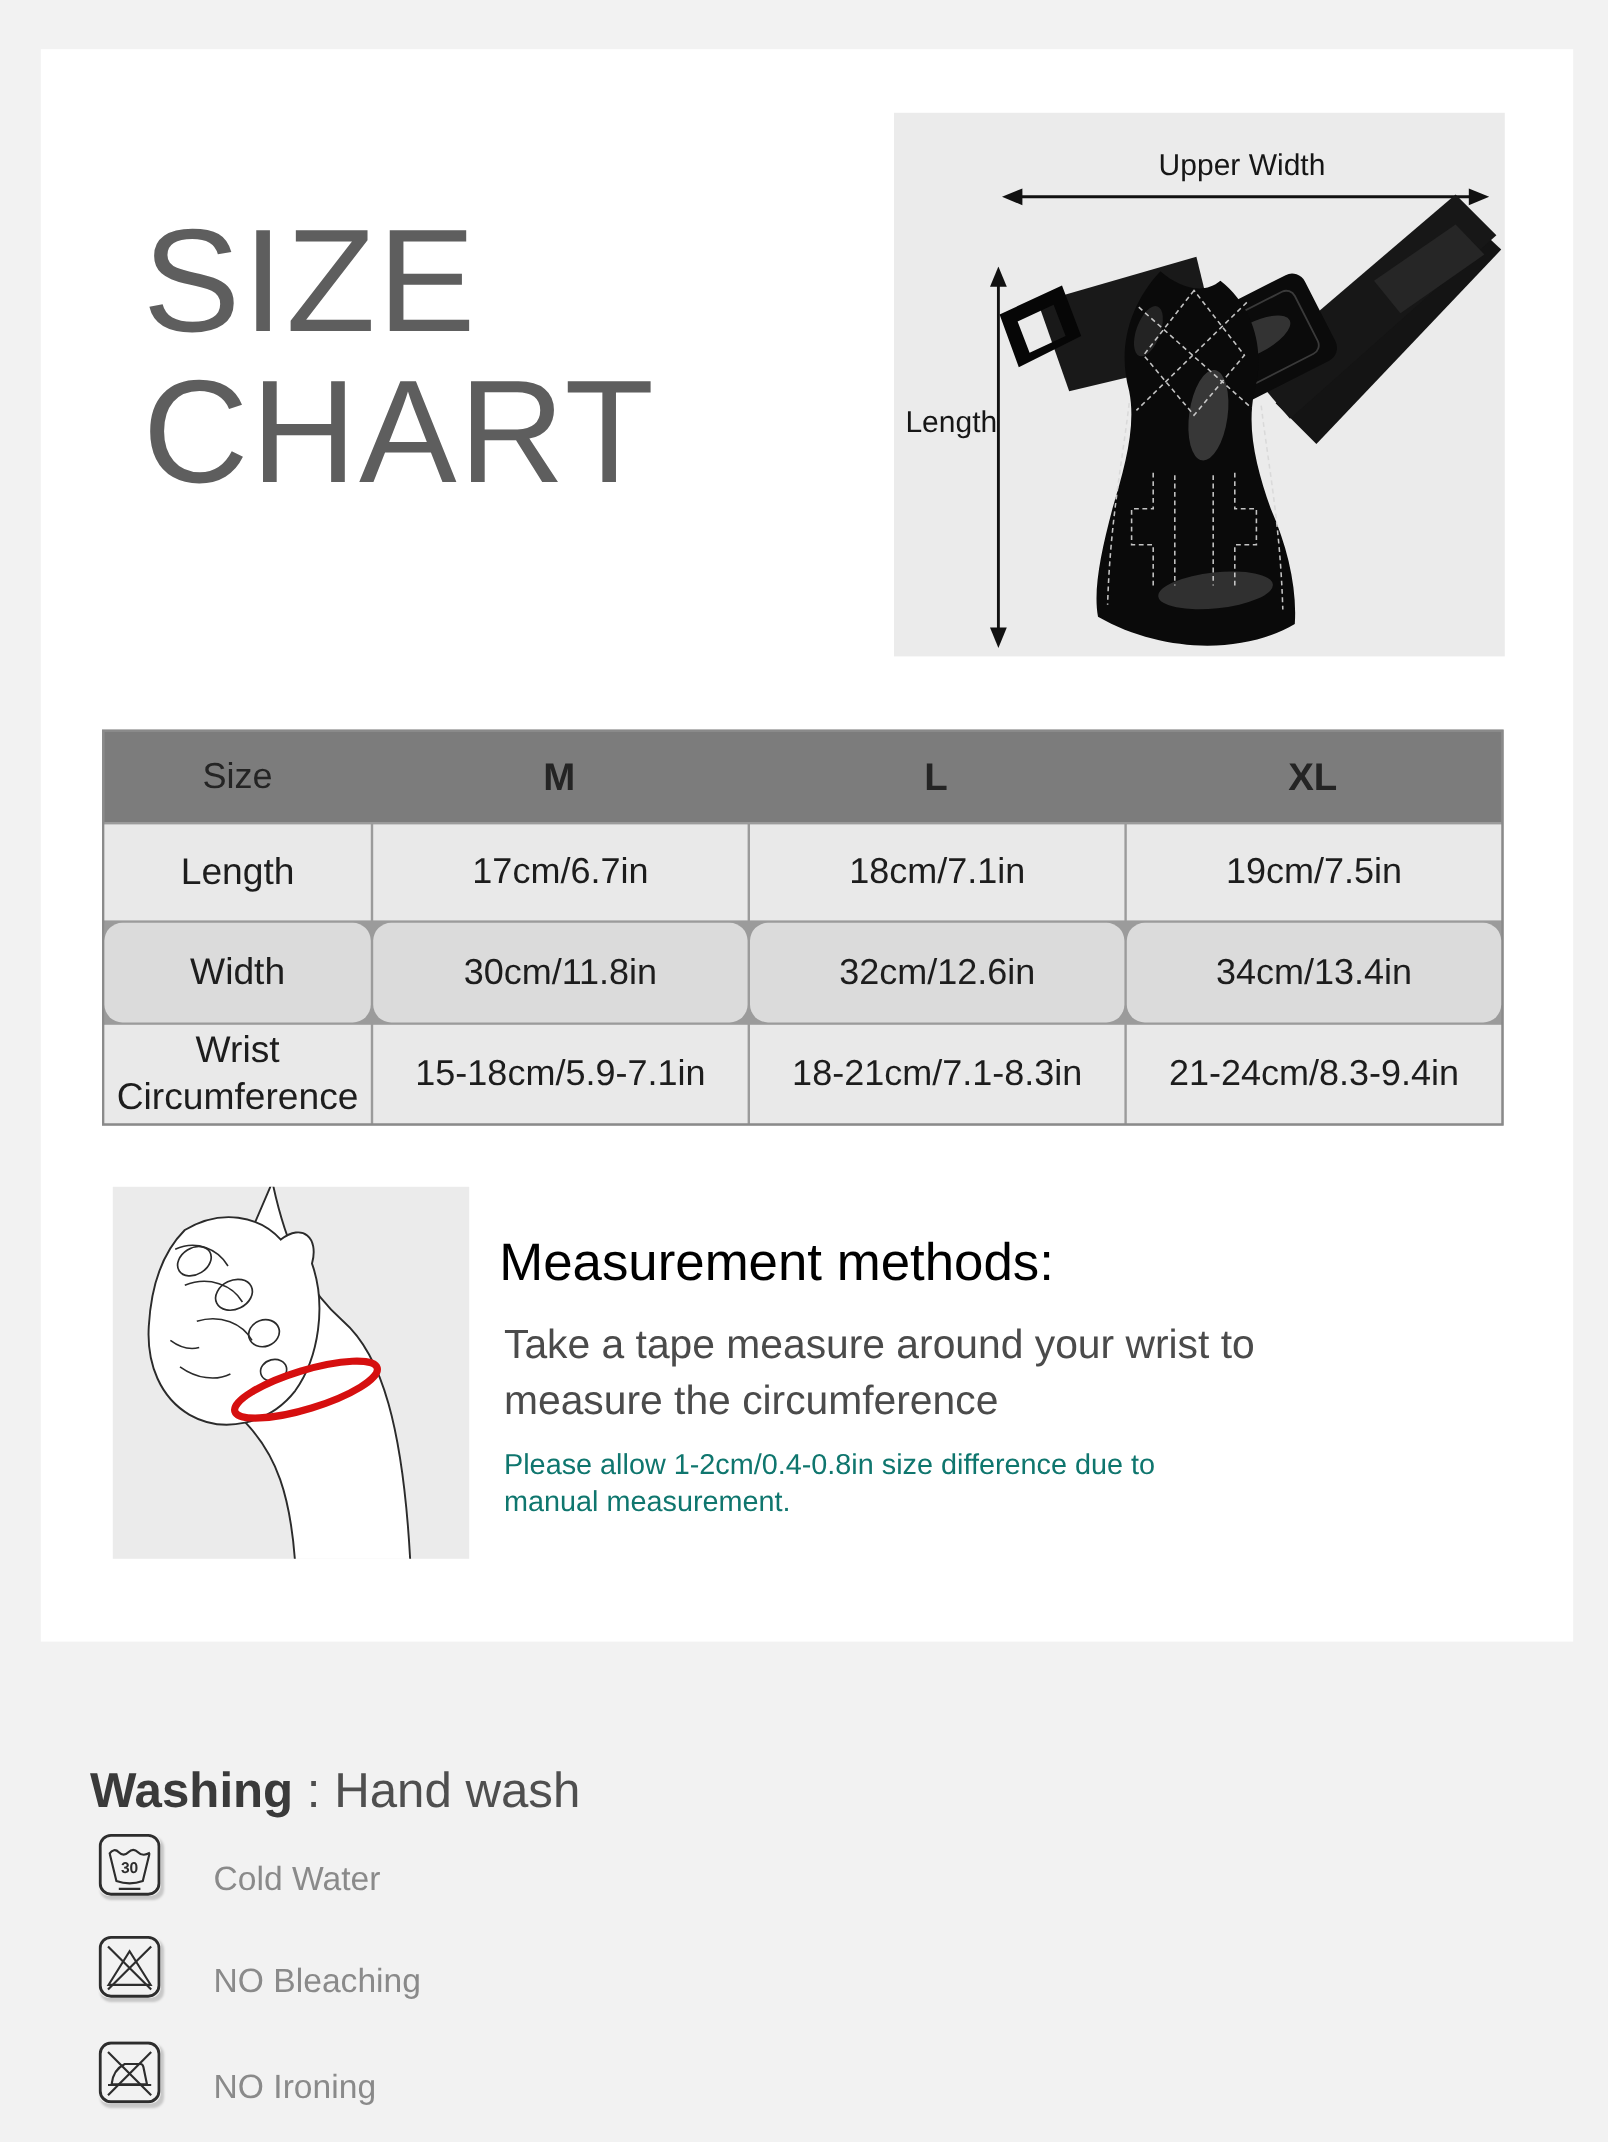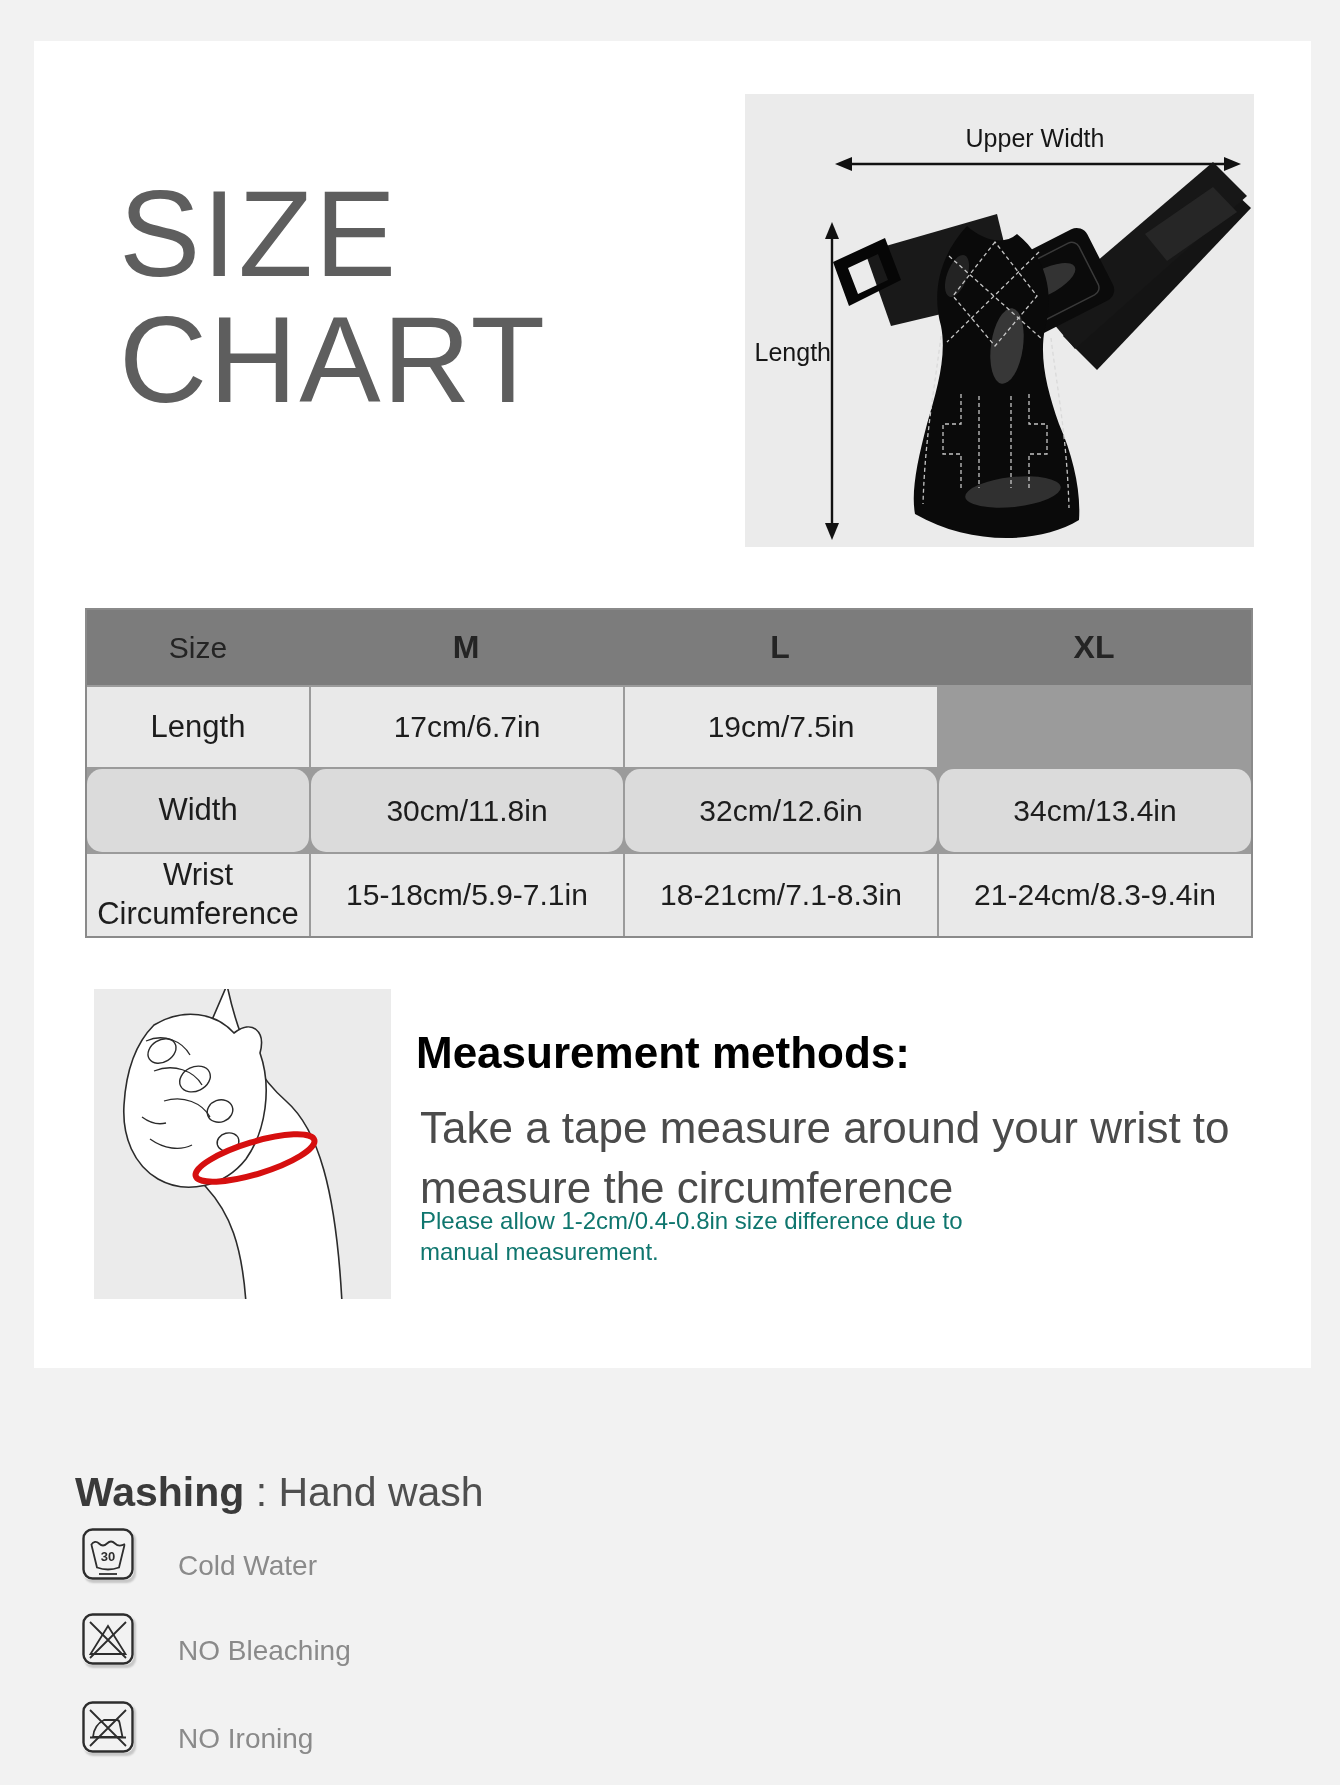--- a/index.html
+++ b/index.html
@@ -67,25 +67,25 @@
   .t-row.light > div { background:#e9e9e9; }
   .t-row.dark  > div { background:#dbdbdb;border-radius:15px; }
   .t-row > div:first-child { font-size:31px; }
   
   .hand-box {
     position:absolute; left:94px; top:989px; width:297px; height:310px;
     background:#ebebeb;
   }
   .mm-title {
     position:absolute; left:416px; top:1028px;
-    font-size:44px; font-weight:700; color:#000000;
+    font-size:44px; font-weight:400; color:#000000;
   }
   .mm-body {
     position:absolute; left:420px; top:1098px;
-    font-size:44px; color:#4b4b4b; line-height:1.36;
+    font-size:34px; color:#4b4b4b; line-height:1.36;
   }
   .mm-note {
     position:absolute; left:420px; top:1206px;
     font-size:24px; color:#0f766e; line-height:1.28;
   }
   
   .washing-title { position:absolute; left:75px; top:1469px; font-size:41px; color:#4f4f4f; }
   .washing-title .b { font-weight:700; color:#3a3a3a; }
   .wash-item { position:absolute; left:82px; display:flex; align-items:center; }
   .wash-item .icon-wrap {
@@ -158,20 +158,21 @@
 <div class="size-table">
   <div class="t-head">
     <div>Size</div>
     <div class="szcol">M</div>
     <div class="szcol">L</div>
     <div class="szcol">XL</div>
   </div>
   <div class="t-row light">
     <div>Length</div>
     <div>17cm/6.7in</div>
+    <div>18cm/7.1in</div>
     <div>19cm/7.5in</div>
   </div>
   <div class="t-row dark r2">
     <div>Width</div>
     <div>30cm/11.8in</div>
     <div>32cm/12.6in</div>
     <div>34cm/13.4in</div>
   </div>
   <div class="t-row light r3">
     <div>Wrist Circumference</div>

